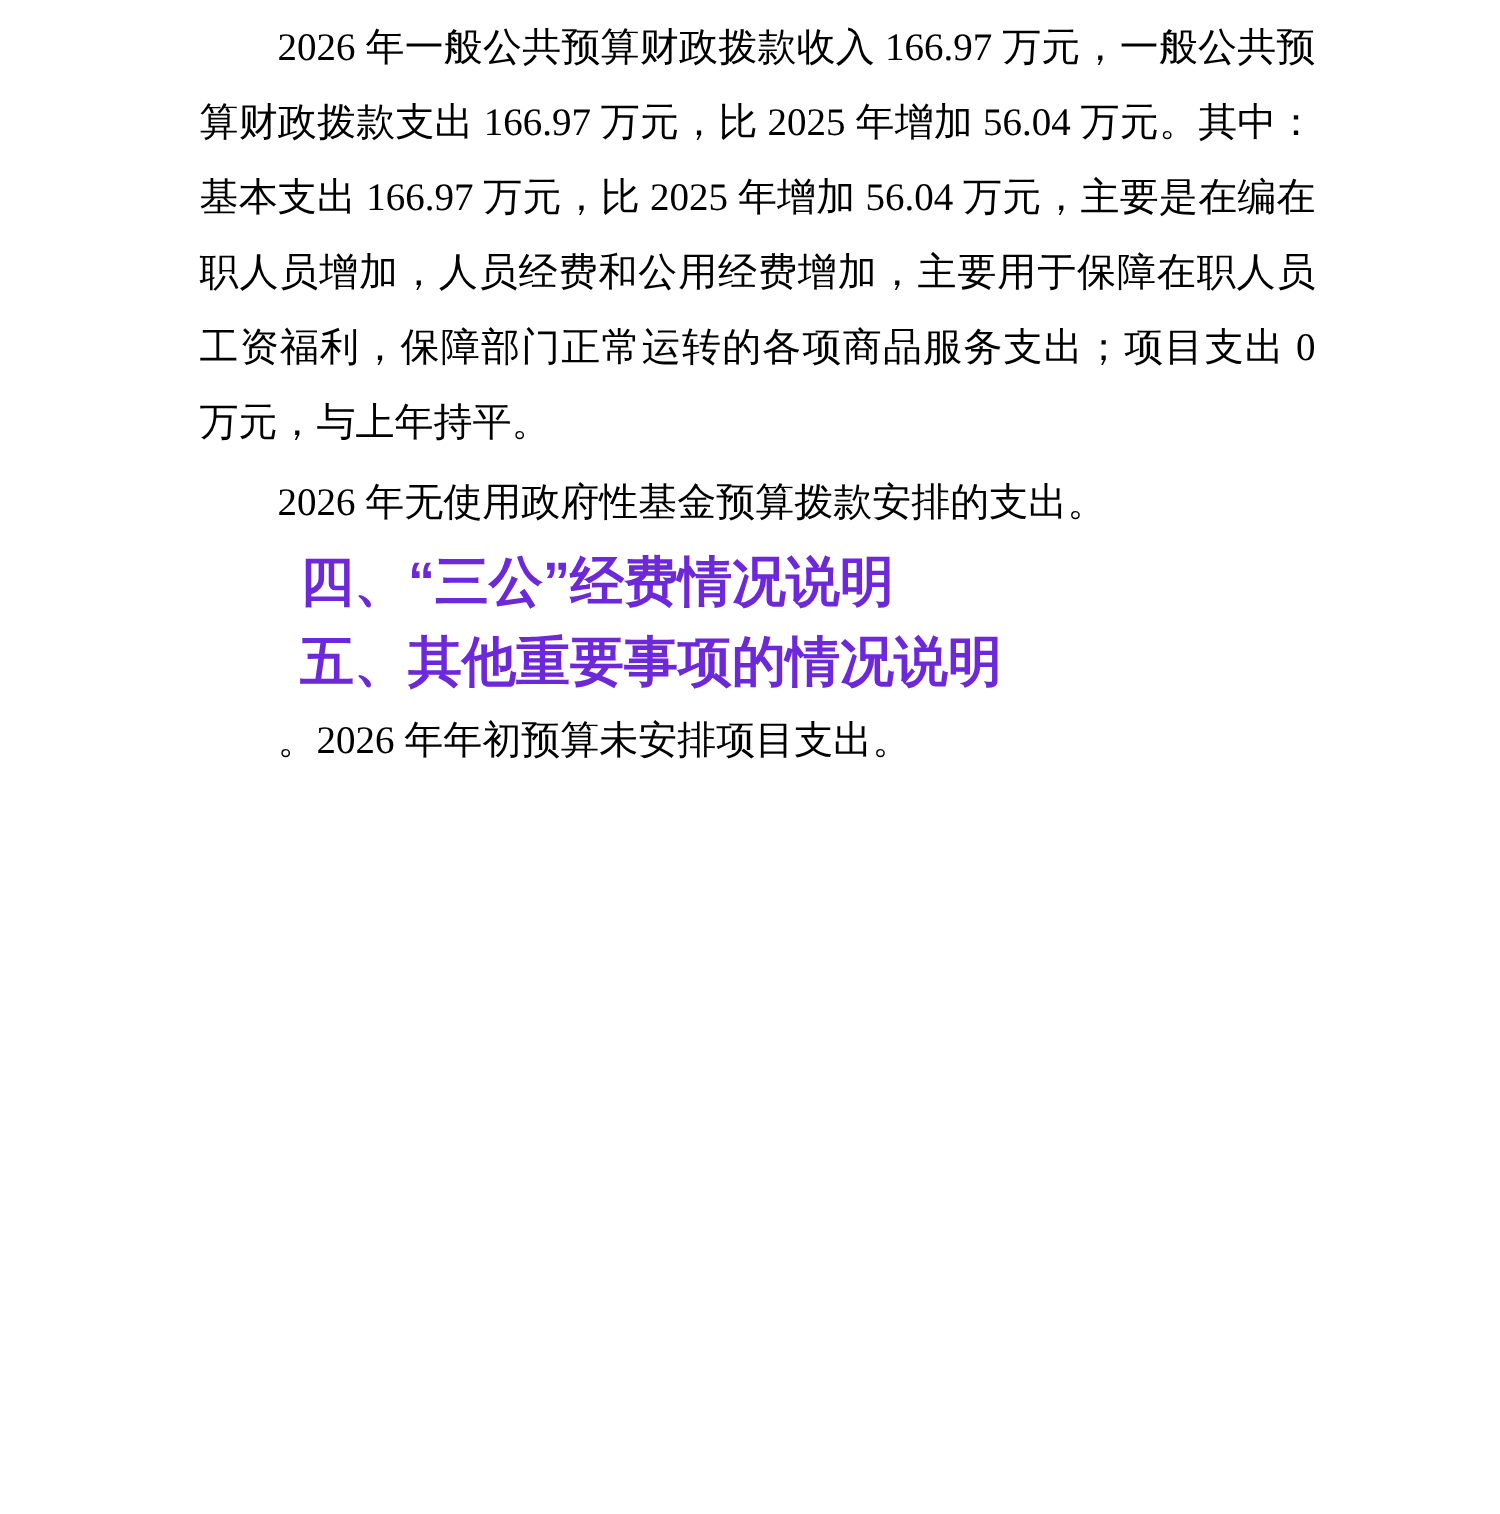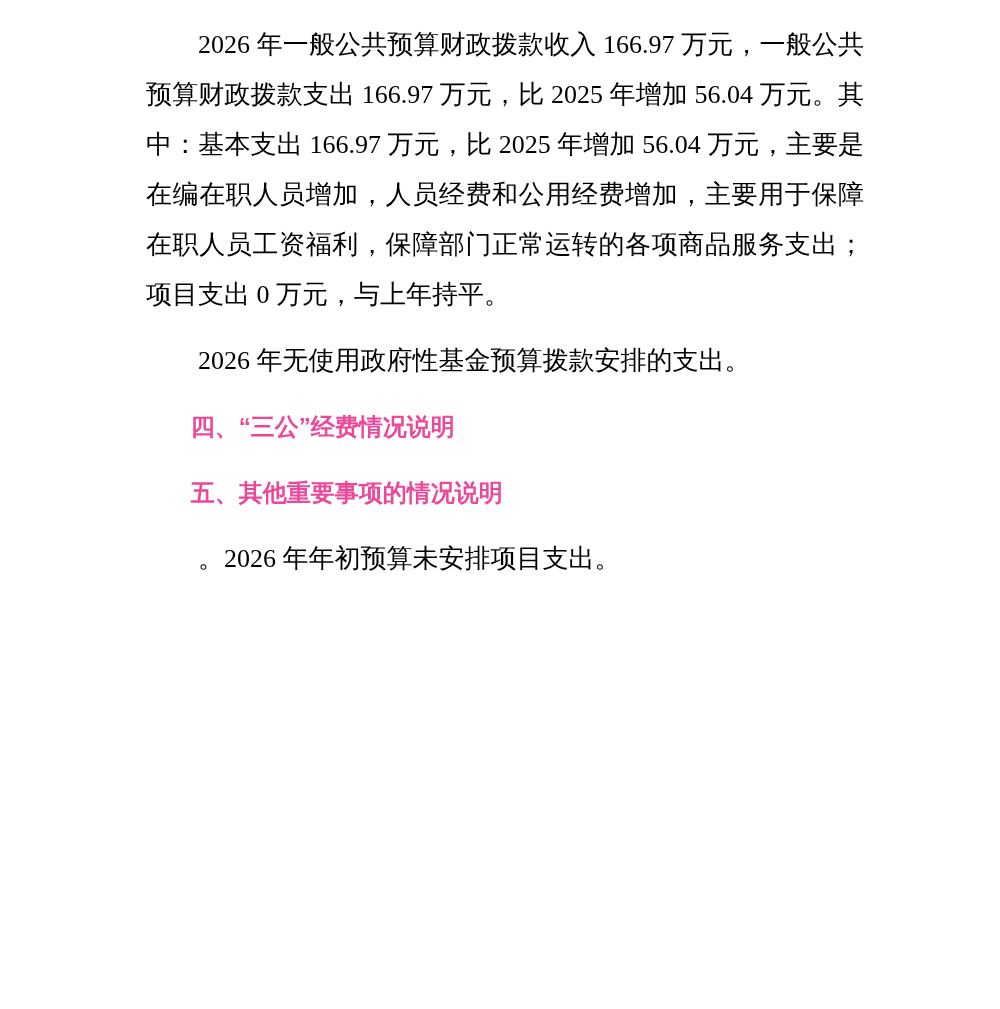--- a/index.html
+++ b/index.html
@@ -16,40 +16,40 @@
   }
   .page {
     box-sizing: border-box;
     width: 1000px;
     height: 1009px;
     padding: 4px 120px 0 130px;
     background: #ffffff;
     overflow: hidden;
   }
   .doc-body p {
-    margin: 16px;
+    margin: 3px;
   }
   .para {
     font-size: 26px;
     line-height: 50px;
     text-indent: 2em;
     text-align: justify;
     color: #000000;
   }
   .para .lead {
     font-weight: bold;
   }
   .heading {
     font-family: "Liberation Sans", "DejaVu Sans", sans-serif;
     font-weight: bold;
-    font-size: 24px;
+    font-size: 36px;
     line-height: 50px;
     text-indent: 1.86em;
     text-align: left;
-    color: #ec4899;
+    color: #6d28d9;
   }
 </style>
 </head>
 <body>
 
 <div class="page">
   <div class="doc-body">
       <p class="para">2026 年一般公共预算财政拨款收入 166.97 万元，一般公共预算财政拨款支出 166.97 万元，比 2025 年增加 56.04 万元。其中：基本支出 166.97 万元，比 2025 年增加 56.04 万元，主要是在编在职人员增加，人员经费和公用经费增加，主要用于保障在职人员工资福利，保障部门正常运转的各项商品服务支出；项目支出 0 万元，与上年持平。</p>
       <p class="para">2026 年无使用政府性基金预算拨款安排的支出。</p>
       <p class="heading">四、“三公”经费情况说明</p>

